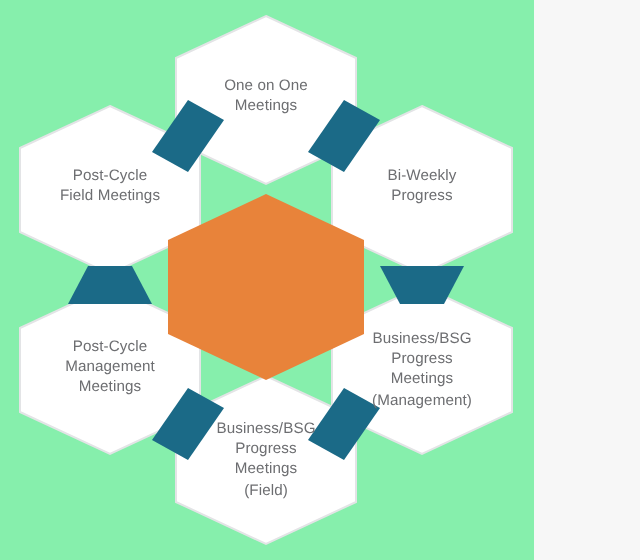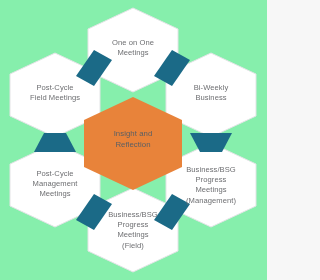--- a/index.html
+++ b/index.html
@@ -72,31 +72,29 @@
       <polygon points="94,50 112,60 94,86 76,76" fill="#1b6a87"></polygon>
     </g>
 
     <polygon points="133,97 182,120 182,167 133,190 84,167 84,120" fill="#e8833a" stroke="none"></polygon>
   </svg>
 
   <div class="layer label-layer">
     <div class="hex-label" style="left:133px; top:48px;">One on One
 Meetings</div>
     <div class="hex-label" style="left:211px; top:93px;">Bi-Weekly
-Business</div>
+Progress</div>
     <div class="hex-label" style="left:211px; top:185px;">Business/BSG
 Progress
 Meetings
 (Management)</div>
     <div class="hex-label" style="left:133px; top:230px;">Business/BSG
 Progress
 Meetings
 (Field)</div>
     <div class="hex-label" style="left:55px; top:184px;">Post-Cycle
 Management
 Meetings</div>
     <div class="hex-label" style="left:55px; top:93px;">Post-Cycle
 Field Meetings</div>
-    <div class="hex-label center-label" style="left:133px; top:140px;">Insight and
-Reflection</div>
   </div>
 
 </div>
 
 </body></html>

